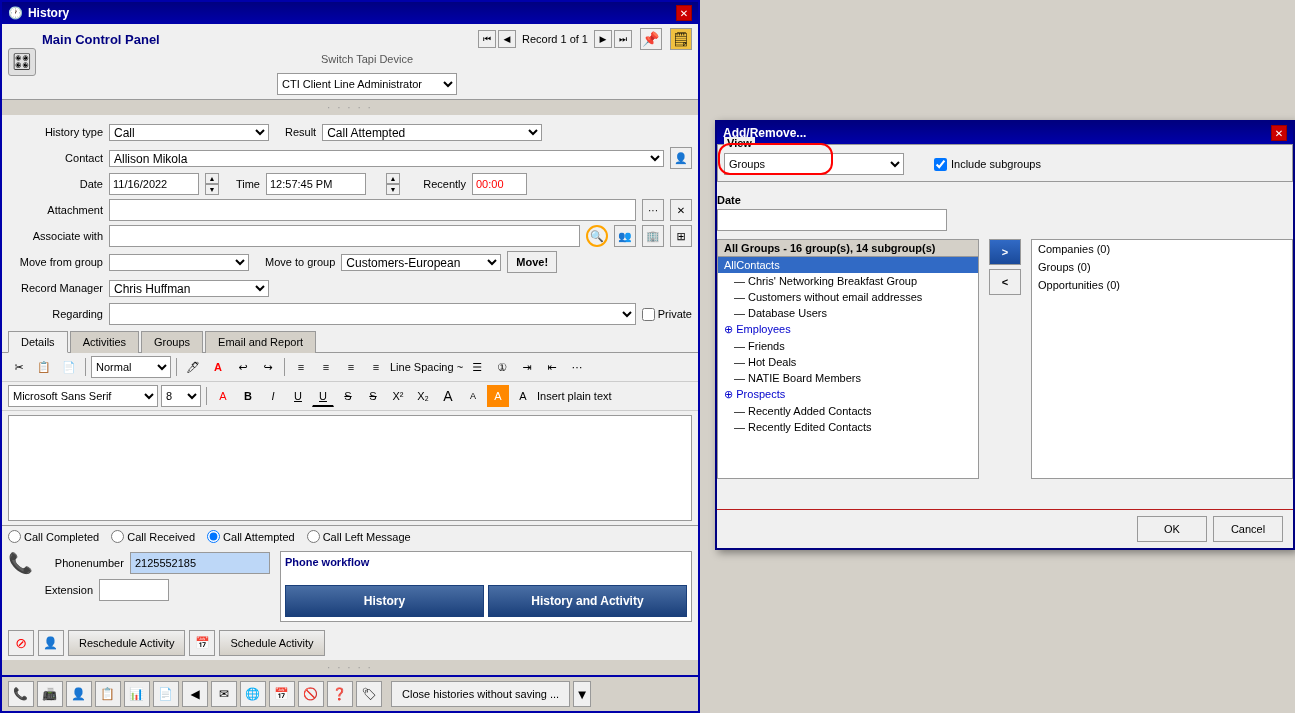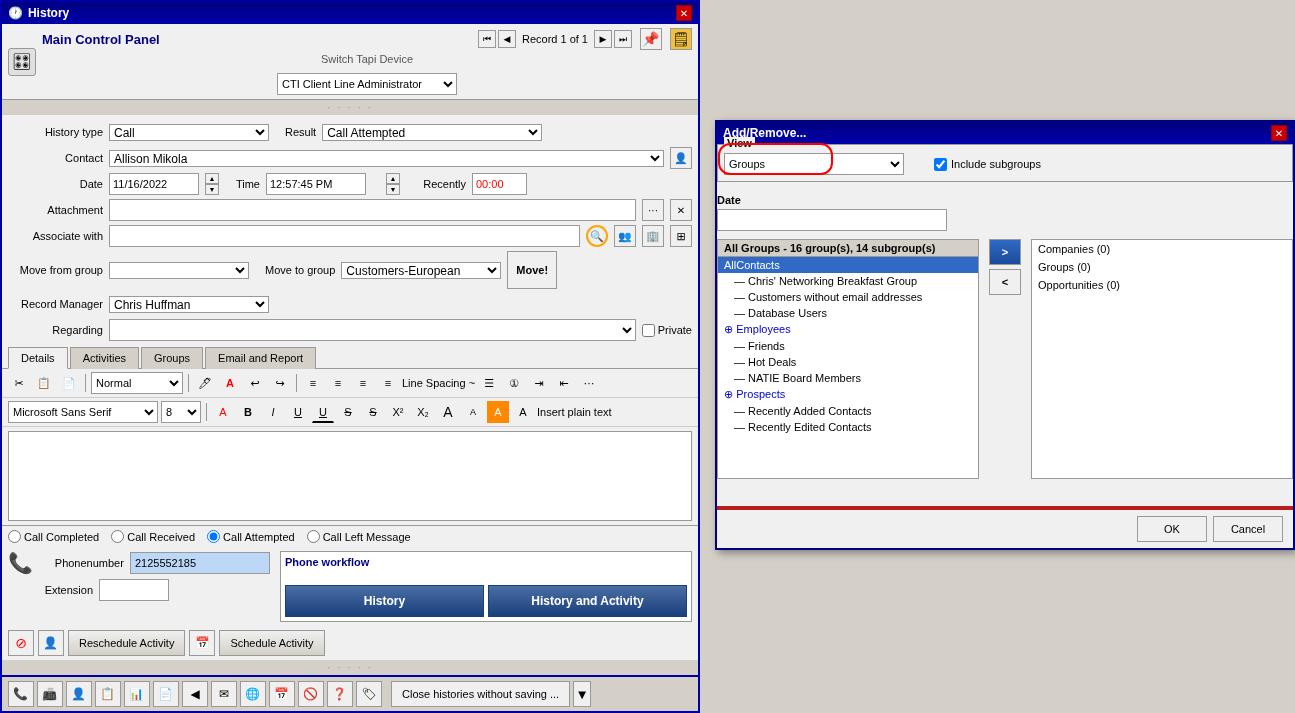--- a/index.html
+++ b/index.html
@@ -75,21 +75,21 @@
     .form-select-lg { width: 220px; }
     .result-label { font-size: 11px; margin-left: 10px; }
     .date-input { width: 90px; height: 22px; border: 1px solid #999; padding: 0 3px; font-size: 11px; }
     .time-input { width: 100px; height: 22px; border: 1px solid #999; padding: 0 3px; font-size: 11px; }
     .duration-input { width: 55px; height: 22px; border: 1px solid #999; padding: 0 3px; font-size: 11px; color: red; }
     .spin-btn { width: 14px; height: 11px; background: #f0f0f0; border: 1px solid #999; font-size: 7px; cursor: pointer; display: flex; align-items: center; justify-content: center; }
     .attach-input { flex: 1; height: 22px; border: 1px solid #999; background: white; }
     .attach-btn { width: 22px; height: 22px; background: #f0f0f0; border: 1px solid #999; cursor: pointer; display: flex; align-items: center; justify-content: center; font-size: 10px; }
     .assoc-input { flex: 1; height: 22px; border: 1px solid #999; background: white; }
     .assoc-icon { width: 22px; height: 22px; background: #f0f0f0; border: 1px solid #999; cursor: pointer; display: flex; align-items: center; justify-content: center; font-size: 11px; }
-    .move-btn { height: 38px; padding: 0 8px; background: #f0f0f0; border: 1px solid #999; cursor: pointer; font-size: 11px; font-weight: bold; }
+    .move-btn { height: 22px; padding: 0 8px; background: #f0f0f0; border: 1px solid #999; cursor: pointer; font-size: 11px; font-weight: bold; }
     .checkbox-label { display: flex; align-items: center; gap: 3px; font-size: 11px; }
     .regard-select { height: 22px; font-size: 11px; border: 1px solid #999; background: white; flex: 1; }
 
     
     .tabs-container { background: #f0f0f0; padding: 0 6px; border-bottom: 1px solid #999; }
     .tabs-row { display: flex; gap: 2px; }
     .tab-item {
       padding: 4px 12px;
       border: 1px solid #999;
       border-bottom: none;
@@ -256,21 +256,21 @@
     .list-item-row.selected { background: #316ac5; color: white; }
     .list-item-row.indent1 { padding-left: 16px; }
 
     .transfer-btns { display: flex; flex-direction: column; gap: 4px; justify-content: center; padding: 0 4px; }
     .transfer-btn { width: 32px; height: 26px; background: #f0f0f0; border: 1px solid #999; cursor: pointer; font-size: 11px; font-weight: bold; }
     .transfer-btn.active { background: linear-gradient(to bottom, #316ac5, #1a4a9a); color: white; }
 
     .right-list { width: 220px; }
     .right-list-item { padding: 3px 6px; font-size: 11px; cursor: pointer; }
 
-    .dialog-footer { display: flex; justify-content: flex-end; gap: 6px; padding: 6px 10px; border-top: 4px solid #b91c1c; }
+    .dialog-footer { display: flex; justify-content: flex-end; gap: 6px; padding: 6px 10px; border-top: 1px solid #b91c1c; }
     .ok-btn, .cancel-btn { width: 70px; height: 26px; background: #f0f0f0; border: 1px solid #999; cursor: pointer; font-size: 11px; }
     .spin-btns { display: flex; flex-direction: column; }
 
     
     .assoc-circle {
       width: 22px; height: 22px;
       border: 2px solid orange;
       border-radius: 50%;
       display: flex; align-items: center; justify-content: center;
       cursor: pointer;
@@ -418,21 +418,21 @@
       <div class="tab-item">Groups</div>
       <div class="tab-item">Email and Report</div>
     </div>
   </div>
 
   <div class="editor-toolbar">
     <button class="toolbar-btn">✂</button>
     <button class="toolbar-btn">📋</button>
     <button class="toolbar-btn">📄</button>
     <div class="toolbar-sep"></div>
-    <select class="toolbar-select" style="width:92px;">
+    <select class="toolbar-select" style="width:80px;">
       <option>Normal</option>
       <option>Heading 1</option>
     </select>
     <div class="toolbar-sep"></div>
     <button class="toolbar-btn">🖊</button>
     <button class="toolbar-btn" style="font-weight:bold;color:red;">A</button>
     <button class="toolbar-btn">↩</button>
     <button class="toolbar-btn">↪</button>
     <div class="toolbar-sep"></div>
     <button class="toolbar-btn">≡</button>

